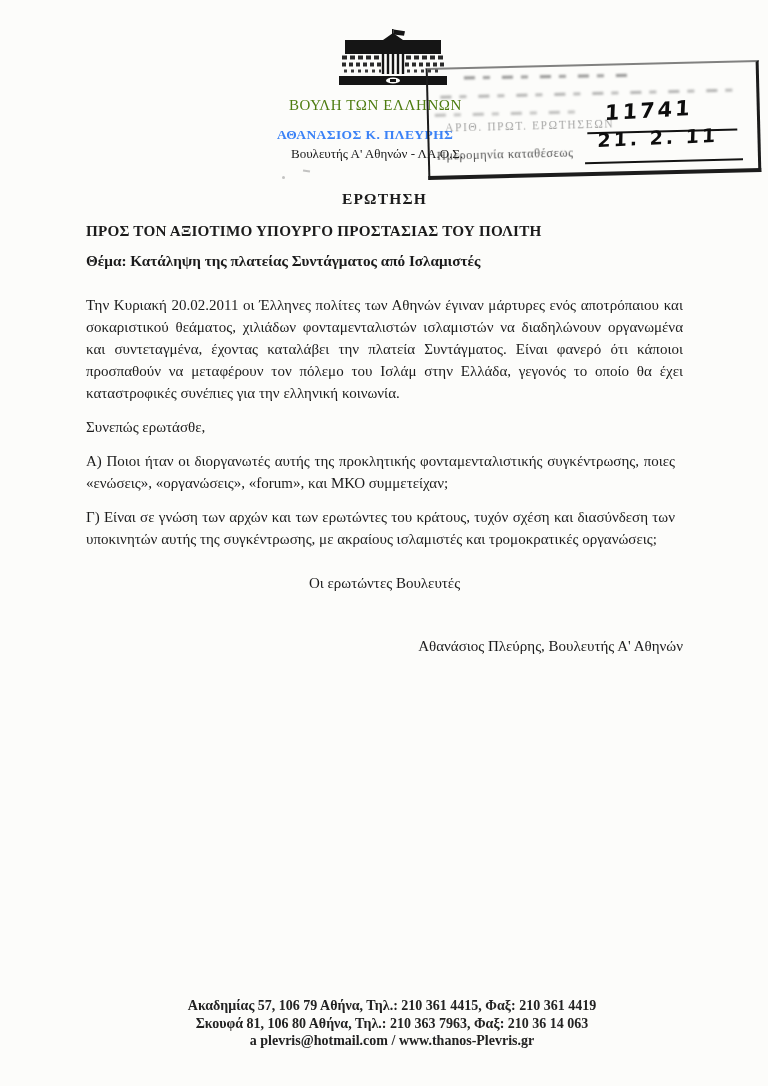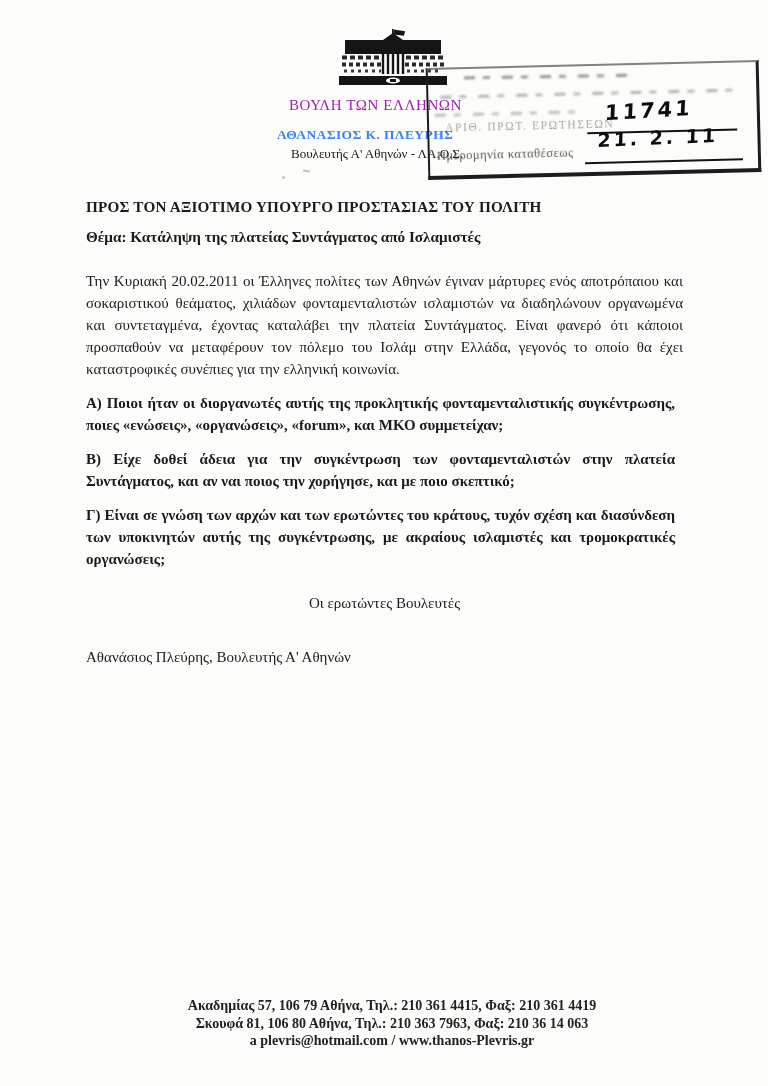--- a/index.html
+++ b/index.html
@@ -6,21 +6,21 @@
   body{background:#e8e8e8;font-family:"Liberation Serif", serif;}
   .page{
     position:relative;width:768px;height:1086px;margin:0 auto;
     background:#fcfcfa;color:#1b1b1b;overflow:hidden;
     box-shadow:0 0 4px rgba(0,0,0,.2);
   }
   
   .logo{position:absolute;left:337px;top:28px;width:112px;height:66px;}
   .org-name{
     position:absolute;left:289px;top:97px;font-size:15px;letter-spacing:.6px;
-    color:#a21caf;
+    color:#4d7c0f;
   }
   .mp-name{
     position:absolute;left:277px;top:127px;font-size:13.5px;font-weight:700;
     letter-spacing:.4px;color:#3b82f6;
   }
   .mp-title{
     position:absolute;left:291px;top:146px;font-size:13px;color:#181818;
   }
   
   .stamp{
@@ -56,25 +56,25 @@
     font-size:15px;line-height:22px;
   }
   .doc-title{
     text-align:center;font-weight:700;font-size:15.5px;letter-spacing:1.2px;
     margin:0 0 10px 0;
   }
   .recipient{font-weight:700;font-size:15.2px;margin:8px 0 8px 0;letter-spacing:.2px;}
   .subject{font-weight:700;font-size:15.2px;margin:0 0 22px 0;}
   .para{margin:0 0 12px 0;text-align:justify;}
   .ask{margin:0 0 12px 0;}
-  .question{margin:0 8px 12px 0;text-align:justify;font-weight:bold;}
+  .question{margin:0 8px 12px 0;text-align:justify;}
   .closing{margin:22px 0 0 0;text-align:center;}
   .closing div{line-height:22px;}
   .signature{margin:24px 0 0 0;}
-  .sig1{margin-top:32px;}
+  .sig1{margin-top:41px;text-align:right;}
   
   .footer{
     position:absolute;left:8px;top:997px;width:100%;text-align:center;
     font-size:14px;font-weight:700;line-height:17.5px;color:#222;
   }
   
   .artifact{position:absolute;background:#8a8a8a;opacity:.5;}
   .a1{left:303px;top:170px;width:7px;height:2px;transform:rotate(8deg);}
   .a2{left:282px;top:176px;width:3px;height:3px;border-radius:50%;}
 </style>
@@ -124,27 +124,28 @@
     <div class="u-line u1"></div>
     <div class="stamp-label label-date">Ημερομηνία καταθέσεως</div>
     <div class="hand hand-date">21. 2. 11</div>
     <div class="u-line u2"></div>
   </div>
 
   <div class="artifact a1"></div>
   <div class="artifact a2"></div>
 
   <div class="content">
+    <div class="doc-title">ΕΡΩΤΗΣΗ</div>
     <div class="recipient">ΠΡΟΣ ΤΟΝ ΑΞΙΟΤΙΜΟ ΥΠΟΥΡΓΟ ΠΡΟΣΤΑΣΙΑΣ ΤΟΥ ΠΟΛΙΤΗ</div>
     <div class="subject">Θέμα: Κατάληψη της πλατείας Συντάγματος από Ισλαμιστές</div>
 
     <p class="para">Την Κυριακή 20.02.2011 οι Έλληνες πολίτες των Αθηνών έγιναν μάρτυρες ενός αποτρόπαιου και σοκαριστικού θεάματος, χιλιάδων φονταμενταλιστών ισλαμιστών να διαδηλώνουν οργανωμένα και συντεταγμένα, έχοντας καταλάβει την πλατεία Συντάγματος. Είναι φανερό ότι κάποιοι προσπαθούν να μεταφέρουν τον πόλεμο του Ισλάμ στην Ελλάδα, γεγονός το οποίο θα έχει καταστροφικές συνέπιες για την ελληνική κοινωνία.</p>
+    <p class="ask">Συνεπώς ερωτάσθε,</p>
 
     <p class="question">Α) Ποιοι ήταν οι διοργανωτές αυτής της προκλητικής φονταμενταλιστικής συγκέντρωσης, ποιες «ενώσεις», «οργανώσεις», «forum», και ΜΚΟ συμμετείχαν;</p>
-    <p class="question">Β) Είχε δοθεί άδεια για την συγκέντρωση των φονταμενταλιστών στην πλατεία Συντάγματος, και αν ναι ποιος την χορήγησε, και με ποιο σκεπτικό;</p>
     <p class="question">Γ) Είναι σε γνώση των αρχών και των ερωτώντες του κράτους, τυχόν σχέση και διασύνδεση των υποκινητών αυτής της συγκέντρωσης, με ακραίους ισλαμιστές και τρομοκρατικές οργανώσεις;</p>
 
     <div class="closing">
       <div>Οι ερωτώντες Βουλευτές</div>
     </div>
 
     <div class="signature sig1">Αθανάσιος Πλεύρης, Βουλευτής Α' Αθηνών</div>
   </div>
 
   <div class="footer">

